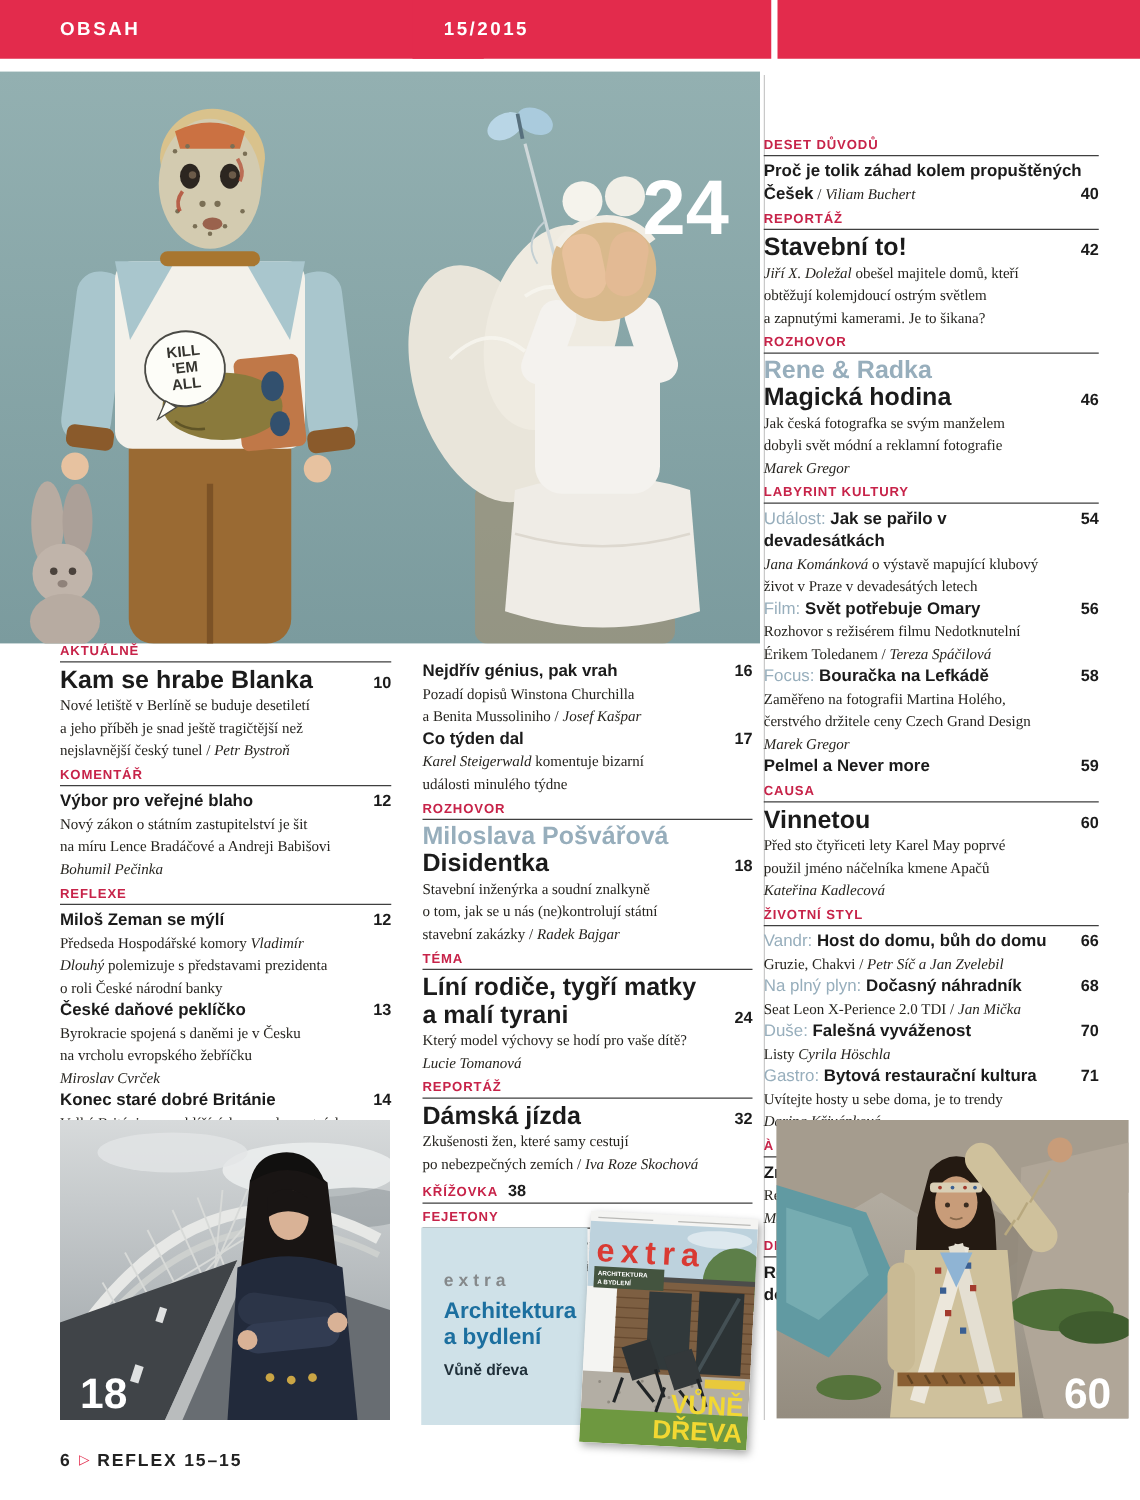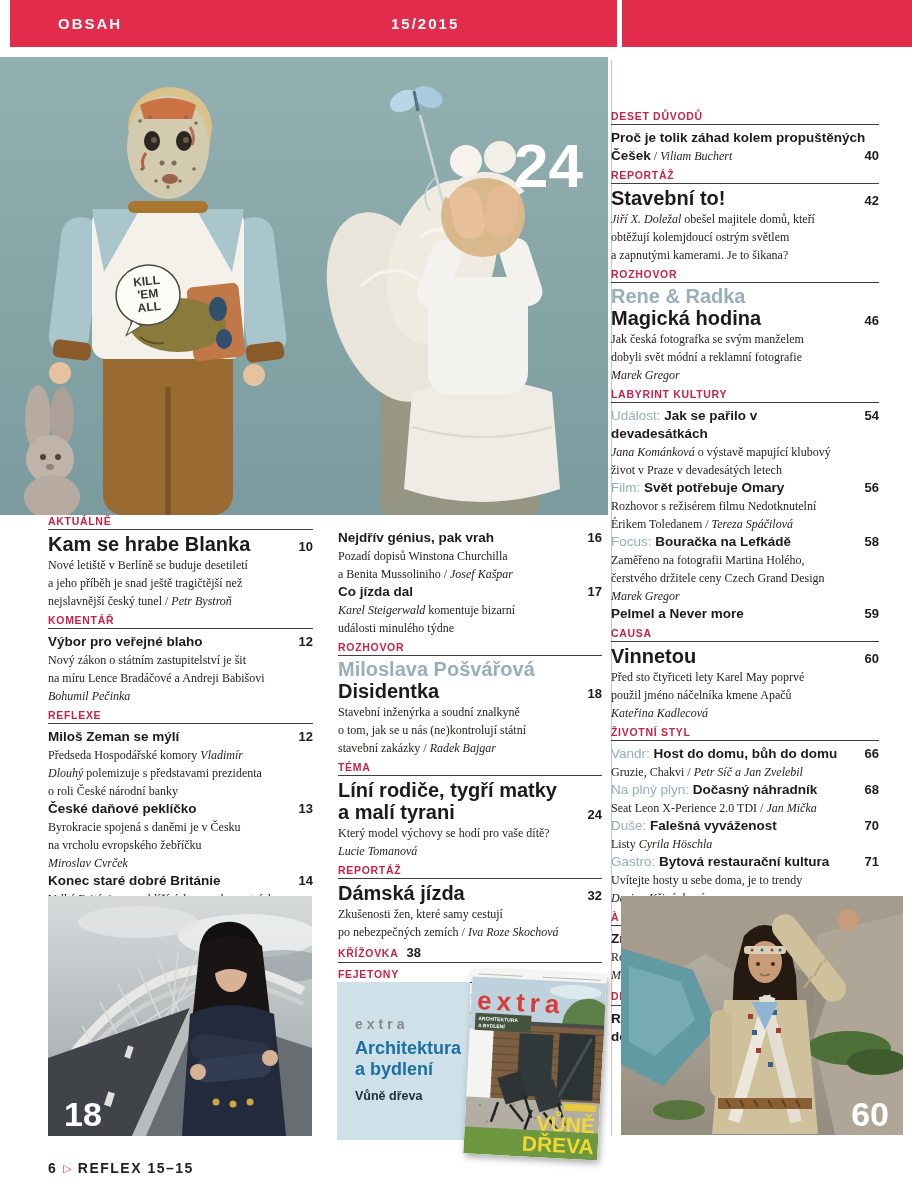--- a/index.html
+++ b/index.html
@@ -7,22 +7,22 @@
     --rule-dark:#3f3f3f; --text-dark:#1b1b1b; --body-ink:#26241f;
     --extra-bg:#cfe1e8; --extra-blue:#1c6f9f; --divider:#c9c9c9;
   }
   html,body{margin:0;padding:0;}
   body{width:912px;height:1200px;position:relative;background:#fff;overflow:hidden;
        font-family:"Liberation Sans",sans-serif;}
   
   .hseg{position:absolute;top:0;height:47px;background:var(--accent-red);}
   .hseg span{color:#fff;font-weight:bold;font-size:15px;letter-spacing:2px;
              position:absolute;top:15px;font-family:"Liberation Sans",sans-serif;}
-  #hseg1{left:10px;width:387px;} #hseg1 span{left:48px;}
-  #hseg2{left:330px;width:287px;} #hseg2 span{left:25px;margin-left:36px;}
+  #hseg1{left:0;width:387px;} #hseg1 span{left:48px;}
+  #hseg2{left:330px;width:287px;} #hseg2 span{left:25px;}
   #hseg3{left:622px;width:290px;}
   
   .photo{position:absolute;overflow:hidden;}
   #main-photo{left:0;top:57px;width:608px;height:458px;}
   #bridge-photo{left:48px;top:896px;width:264px;height:240px;}
   #vinnetou-photo{left:621px;top:896px;width:282px;height:239px;}
   #col-divider{position:absolute;left:611px;top:60px;width:1px;height:1076px;background:var(--divider);}
   
   .col{position:absolute;color:var(--body-ink);}
   #col-left{left:48px;top:515px;width:265px;}
@@ -259,21 +259,21 @@
       <span class="runs"><span class="run t-md">Nejdřív génius, pak vrah</span></span>
       <span class="page">16</span>
     </div>
     <div class="entry-row">
       <span class="runs"><span class="run body">Pozadí dopisů Winstona Churchilla</span></span>
     </div>
     <div class="entry-row">
       <span class="runs"><span class="run body">a Benita Mussoliniho / </span><span class="run author">Josef Kašpar</span></span>
     </div>
     <div class="entry-row">
-      <span class="runs"><span class="run t-md">Co jízda dal</span></span>
+      <span class="runs"><span class="run t-md">Co týden dal</span></span>
       <span class="page">17</span>
     </div>
     <div class="entry-row">
       <span class="runs"><span class="run author">Karel Steigerwald</span><span class="run body"> komentuje bizarní</span></span>
     </div>
     <div class="entry-row">
       <span class="runs"><span class="run body">události minulého týdne</span></span>
     </div>
     <div class="cat-row">
       <span class="cat-label">ROZHOVOR</span>

